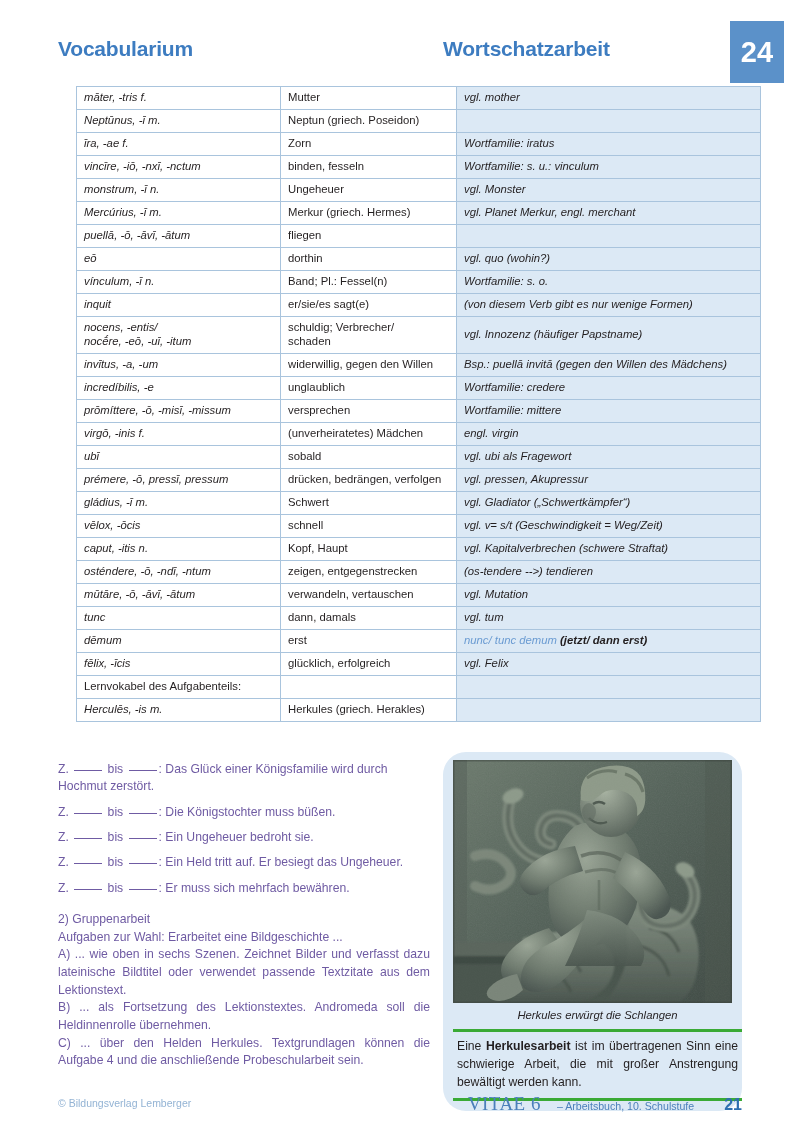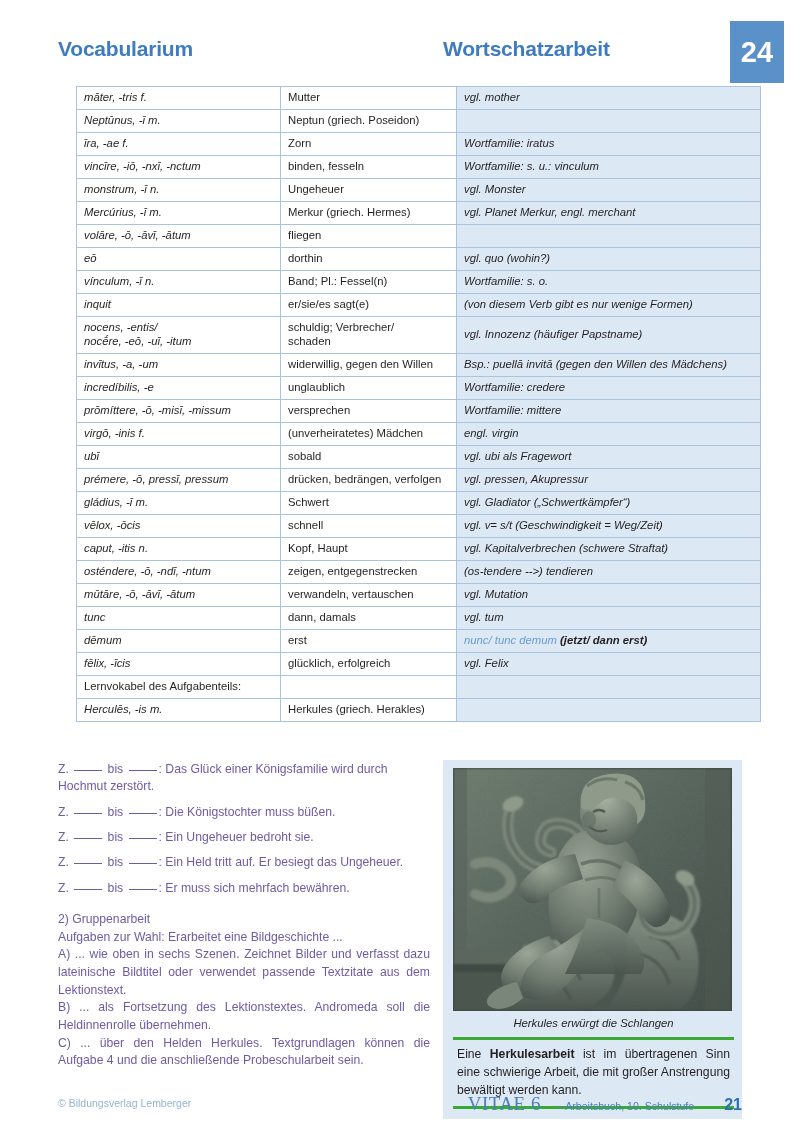--- a/index.html
+++ b/index.html
@@ -107,24 +107,25 @@
     color: #6f5ba3;
     font-size: 12.2px;
     line-height: 1.45;
   }
   .group-block p { margin: 0; }
   .group-block p.just { text-align: justify; }
 
   
   .right-panel {
     position: absolute;
-    left: 443px; top: 8px;
+    left: 443px; top: 0px;
     width: 299px;
     background: #dce9f5;
-    padding: 8px 8px 10px 10px;
+    padding: 8px 0 10px 10px;
+    border-radius: 23px;
   }
   .relief-frame {
     width: 279px;
     height: 243px;
     position: relative;
     overflow: hidden;
     background: #4e5a51;
   }
   .relief-frame svg { display: block; }
   .relief-caption {
@@ -215,21 +216,21 @@
         <td class="c-lat">monstrum, -ī n.</td>
         <td class="c-ger">Ungeheuer</td>
         <td class="c-note">vgl. Monster</td>
       </tr>
       <tr>
         <td class="c-lat">Mercúrius, -ī m.</td>
         <td class="c-ger">Merkur (griech. Hermes)</td>
         <td class="c-note">vgl. Planet Merkur, engl. merchant</td>
       </tr>
       <tr>
-        <td class="c-lat">volāre, -ō, -āvī, -ātum</td>
+        <td class="c-lat">puellā, -ō, -āvī, -ātum</td>
         <td class="c-ger">fliegen</td>
         <td class="c-note"></td>
       </tr>
       <tr>
         <td class="c-lat">eō</td>
         <td class="c-ger">dorthin</td>
         <td class="c-note">vgl. quo (wohin?)</td>
       </tr>
       <tr>
         <td class="c-lat">vínculum, -ī n.</td>

